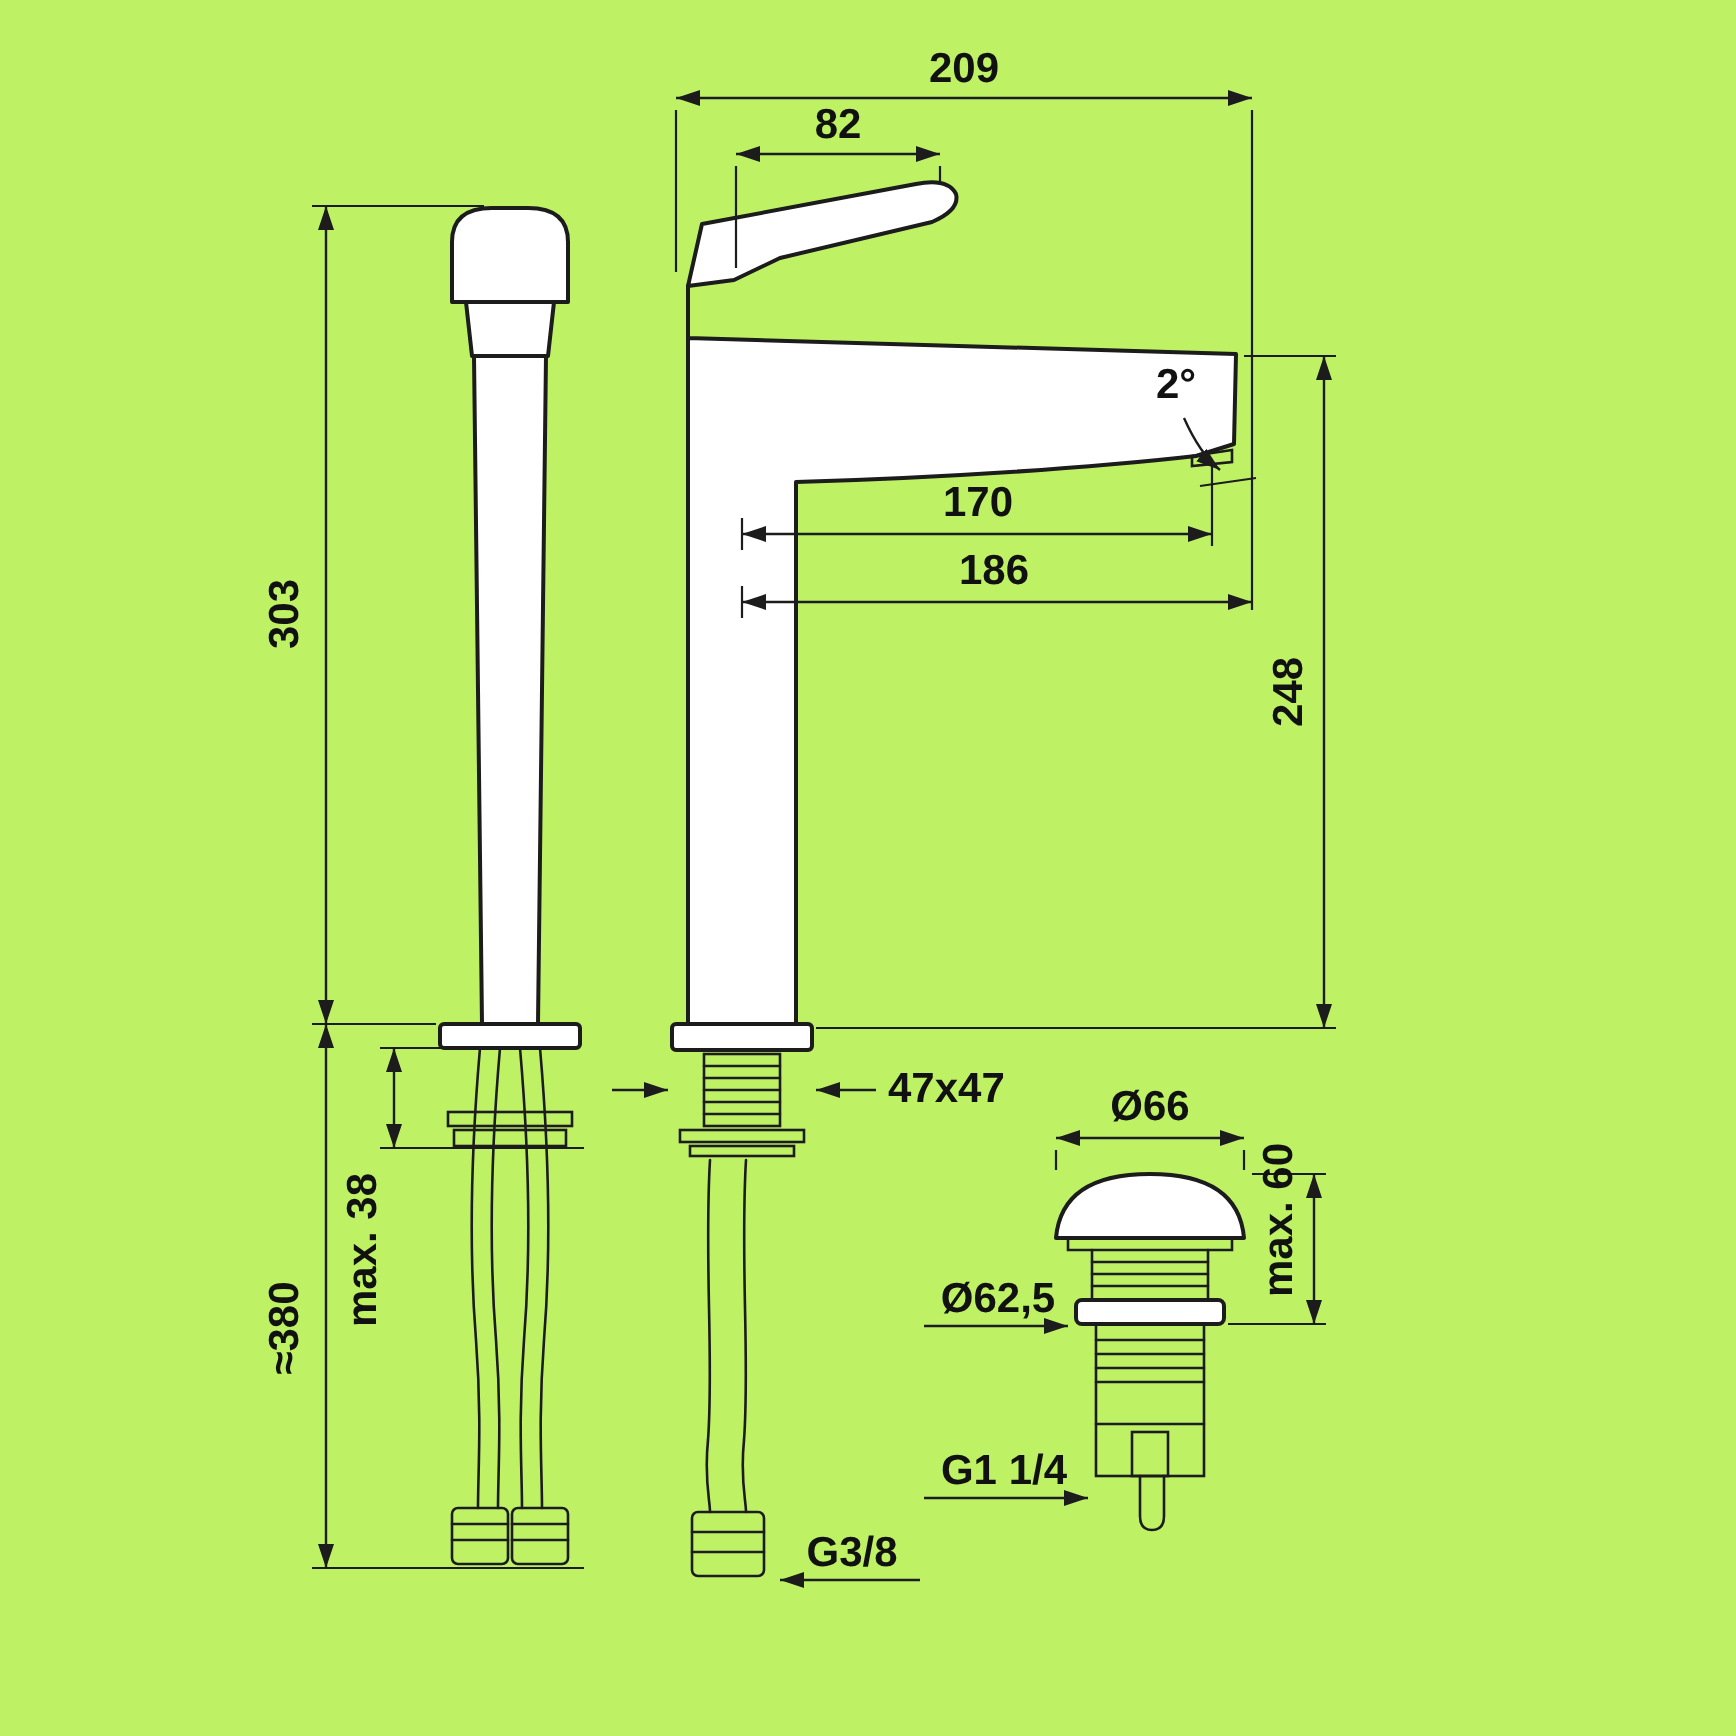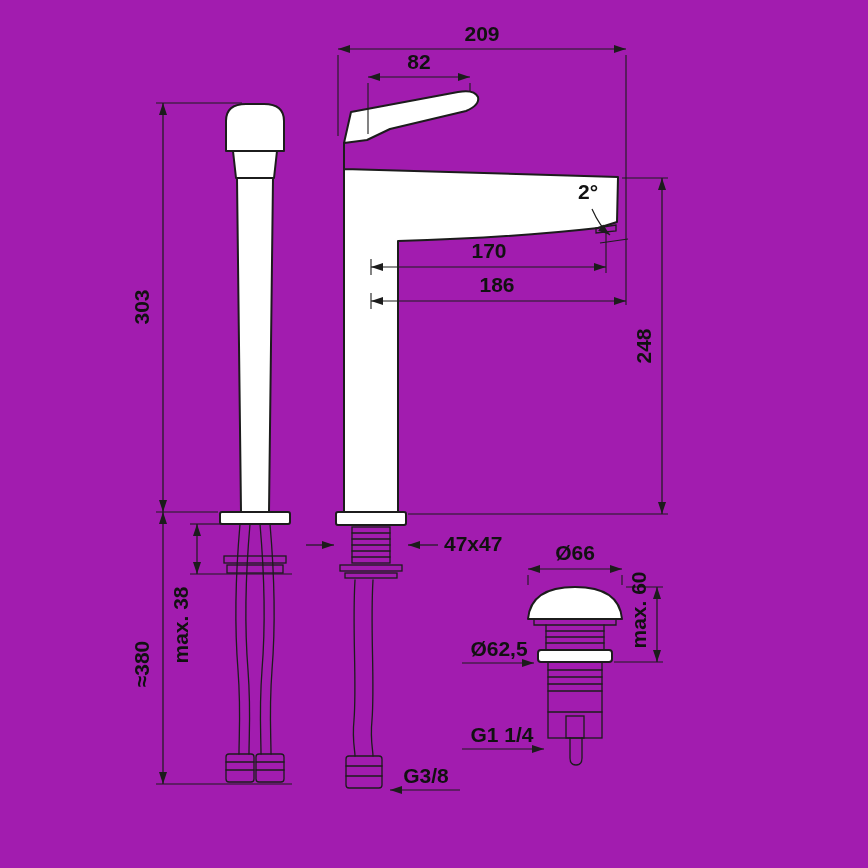--- a/index.html
+++ b/index.html
@@ -1,16 +1,16 @@
 <!DOCTYPE html>
 <html><head>
 <meta charset="utf-8">
 <style>
   html,body{margin:0;padding:0;background:#fff;}
-  .stage{width:868px;height:868px;background:#a21caf;position:relative;overflow:hidden;}
+  .stage{width:868px;height:868px;background:#bef264;position:relative;overflow:hidden;}
   svg{position:absolute;left:0;top:0;}
   .obj{stroke:#1c1c1c;stroke-width:2;fill:#ffffff;stroke-linejoin:round;stroke-linecap:round;}
   .det{stroke:#1c1c1c;stroke-width:1.3;fill:none;stroke-linecap:round;}
   .dim{stroke:#1c1c1c;stroke-width:1.2;fill:none;}
   .ext{stroke:#1c1c1c;stroke-width:1.1;fill:none;}
   .lbl{font:bold 21px "Liberation Sans","DejaVu Sans",sans-serif;fill:#111;}
 </style>
 </head>
 <body>
 

